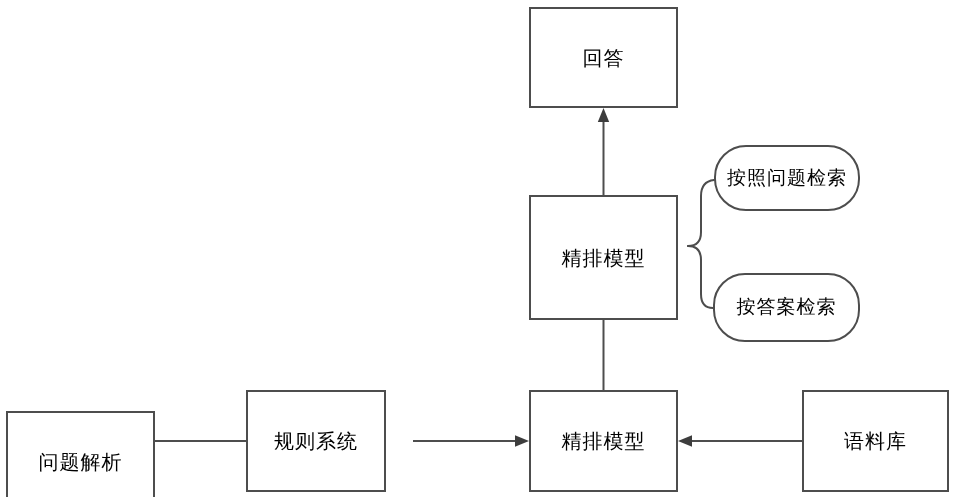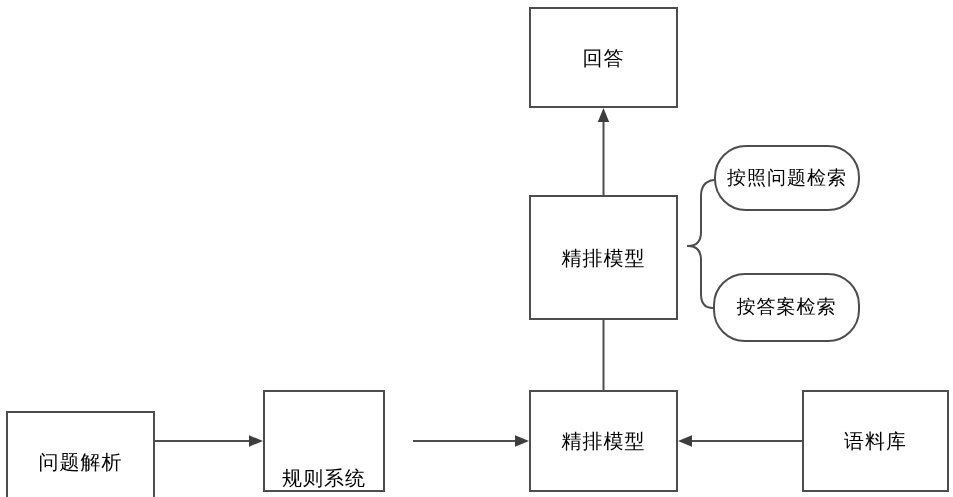--- a/index.html
+++ b/index.html
@@ -92,21 +92,21 @@
   </div>
 
   <div class="node pill" style="left:713px; top:273px; width:147px; height:69px;">
     <span>按答案检索</span>
   </div>
 
   <div class="node rect" style="left:6px; top:390px; width:149px; height:102px;margin-top:21px;">
     <span>问题解析</span>
   </div>
 
-  <div class="node rect" style="left:263px; top:390px; width:122px; height:102px;align-items:flex-end;">
+  <div class="node rect" style="left:246px; top:390px; width:140px; height:102px;">
     <span>规则系统</span>
   </div>
 
   <div class="node rect" style="left:529px; top:390px; width:149px; height:102px;">
     <span>精排模型</span>
   </div>
 
   <div class="node rect" style="left:802px; top:390px; width:147px; height:102px;">
     <span>语料库</span>
   </div>

